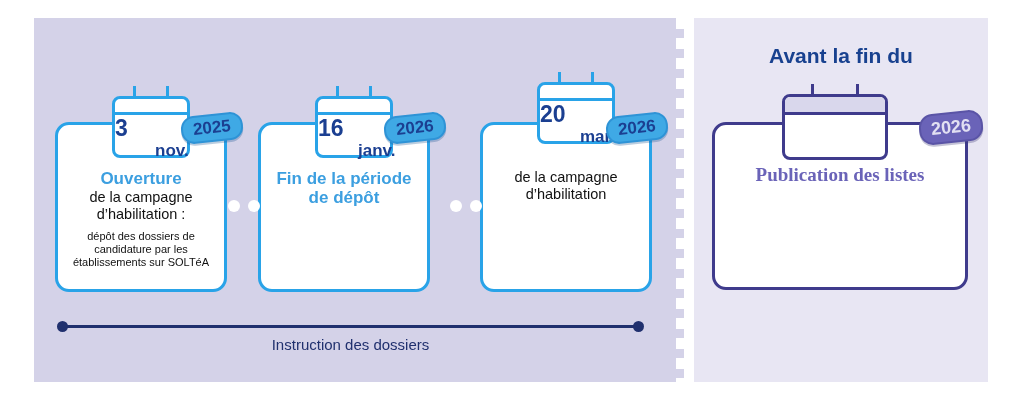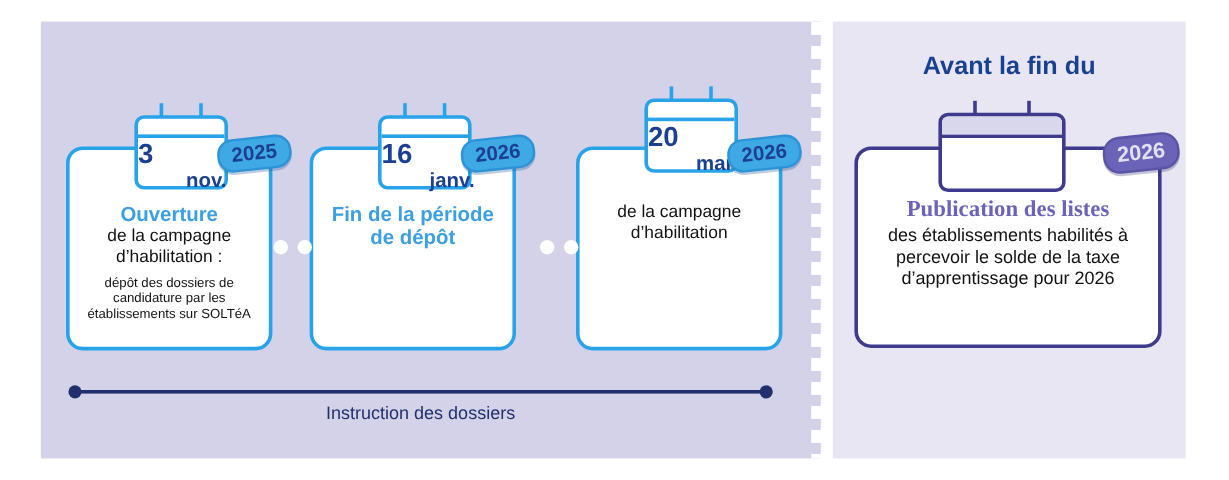--- a/index.html
+++ b/index.html
@@ -438,17 +438,16 @@
     <div id="cal-right-box">
       <div id="cal-right-head"></div>
     </div>
   </div>
 
   <div id="year-right">2026</div>
 
   <div id="card-right">
     <div class="card-body">
       <p id="right-title">Publication des listes</p>
-      <p id="right-sub">des établissements habilités à<br>percevoir le solde de la taxe<br>d’apprentissage pour 2026</p>
     </div>
   </div>
 
 </div>
 
 </body></html>

